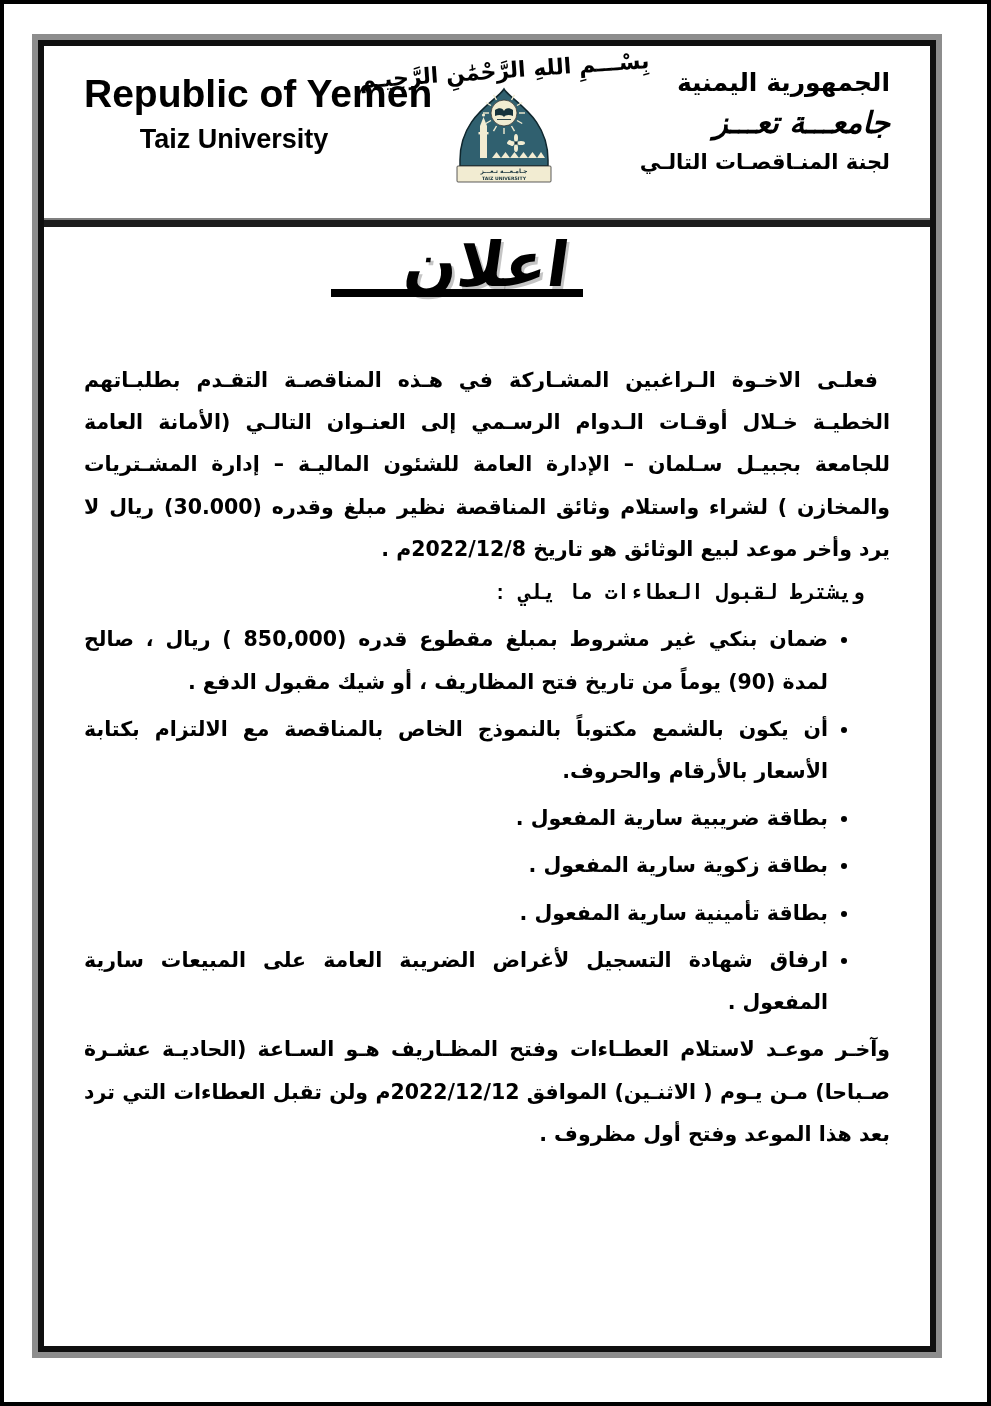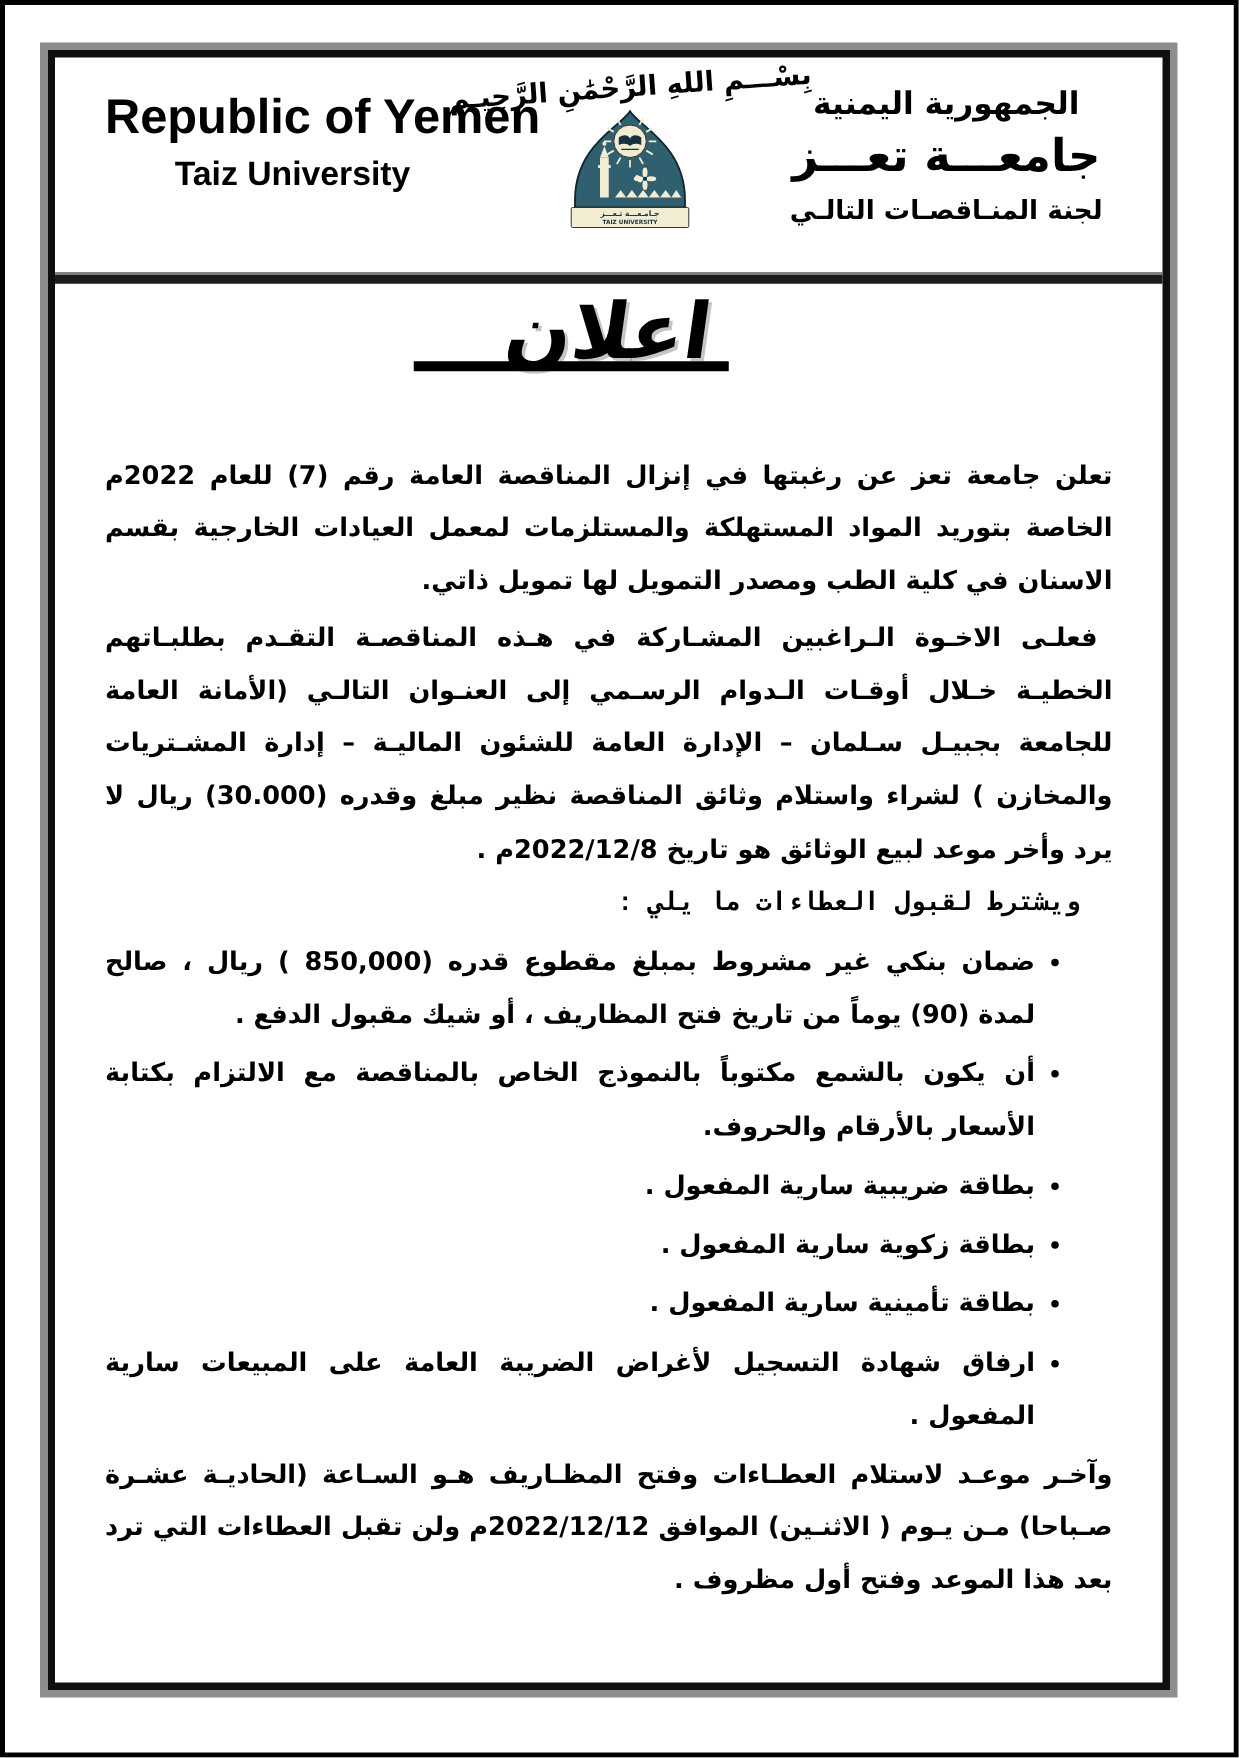--- a/index.html
+++ b/index.html
@@ -21,23 +21,23 @@
   .hdr-en .l2{font-size:27px;text-align:center;margin-top:8px;}
   .hdr-c{display:flex;flex-direction:column;align-items:center;width:240px;}
   .bismillah{font-size:22px;font-weight:bold;transform:rotate(-4deg);white-space:nowrap;margin-top:0;}
   .logo{margin-top:3px;display:block;}
   .logo .dome{fill:var(--logo-teal,#30606f);stroke:#10272e;stroke-width:1.5;}
   .logo .cream{fill:var(--logo-cream,#f2ecd2);stroke:#333;stroke-width:0.8;}
   .logo .cream-fill{fill:var(--logo-cream,#f2ecd2);}
   .logo .ray{stroke:var(--logo-cream,#f2ecd2);stroke-width:1.4;}
   .logo .ink{fill:#16323c;}
   .logo text{font-family:"DejaVu Sans",sans-serif;font-weight:bold;fill:#16323c;}
-  .hdr-ar{direction:rtl;text-align:center;width:268px;padding-top:10px;}
+  .hdr-ar{direction:rtl;text-align:right;width:268px;padding-top:10px;}
   .hdr-ar .a1{font-size:25px;font-weight:600;}
-  .hdr-ar .a2{font-size:36px;font-weight:bold;margin-top:8px;}
+  .hdr-ar .a2{font-size:30px;font-weight:bold;margin-top:8px;font-style:italic;}
   .hdr-ar .a3{font-size:21px;font-weight:bold;margin-top:10px;white-space:nowrap;}
   
   .rule{height:7px;background:#1c1c1c;border-top:2px solid #7f7f7f;margin:8px -40px 0;}
   .title-wrap{text-align:center;margin-top:4px;height:102px;}
   .title{
     display:inline-block;font-size:62px;font-weight:bold;
     transform:skewX(-8deg);text-shadow:3px 3px 0 rgba(90,90,90,0.35);
     line-height:1.1;
   }
   .title-underline{width:252px;height:8px;background:#000;margin:-10px auto 0;transform:translateX(-30px);}
@@ -119,21 +119,20 @@
     </header>
 
     <div class="rule"></div>
 
     <div class="title-wrap">
       <div class="title">اعلان</div>
       <div class="title-underline"></div>
     </div>
 
     <main>
-      <p>تعلن جامعة  تعز عن  رغبتها في إنزال المناقصة العامة رقم (7)  للعام 2022م الخاصة بتوريد المواد المستهلكة والمستلزمات لمعمل العيادات الخارجية بقسم الاسنان في كلية الطب ومصدر التمويل لها تمويل ذاتي.</p>
       <p class="ind1">فعلـى الاخـوة الـراغبين المشـاركة في هـذه المناقصـة التقـدم بطلبـاتهم الخطيـة خـلال أوقـات الـدوام الرسـمي إلى العنـوان التالـي (الأمانة العامة للجامعة بجبيـل سـلمان – الإدارة العامة للشئون الماليـة – إدارة المشـتريات والمخازن ) لشراء واستلام وثائق المناقصة نظير مبلغ وقدره (30.000) ريال لا يرد وأخر موعد لبيع الوثائق هو تاريخ 2022/12/8م .</p>
       <p class="ind2">ويشترط لقبول العطاءات ما يلي  :</p>
       <ul class="reqs">
         <li><span>ضمان بنكي غير مشروط بمبلغ مقطوع قدره (850,000 ) ريال ، صالح لمدة (90) يوماً من تاريخ فتح المظاريف ، أو شيك مقبول الدفع .</span></li>
         <li><span>أن يكون بالشمع مكتوباً بالنموذج الخاص بالمناقصة مع الالتزام بكتابة الأسعار بالأرقام والحروف.</span></li>
         <li><span>بطاقة ضريبية سارية المفعول .</span></li>
         <li><span>بطاقة زكوية سارية المفعول .</span></li>
         <li><span>بطاقة تأمينية سارية المفعول .</span></li>
         <li><span>ارفاق شهادة التسجيل لأغراض الضريبة العامة على المبيعات سارية المفعول .</span></li>
       </ul>

